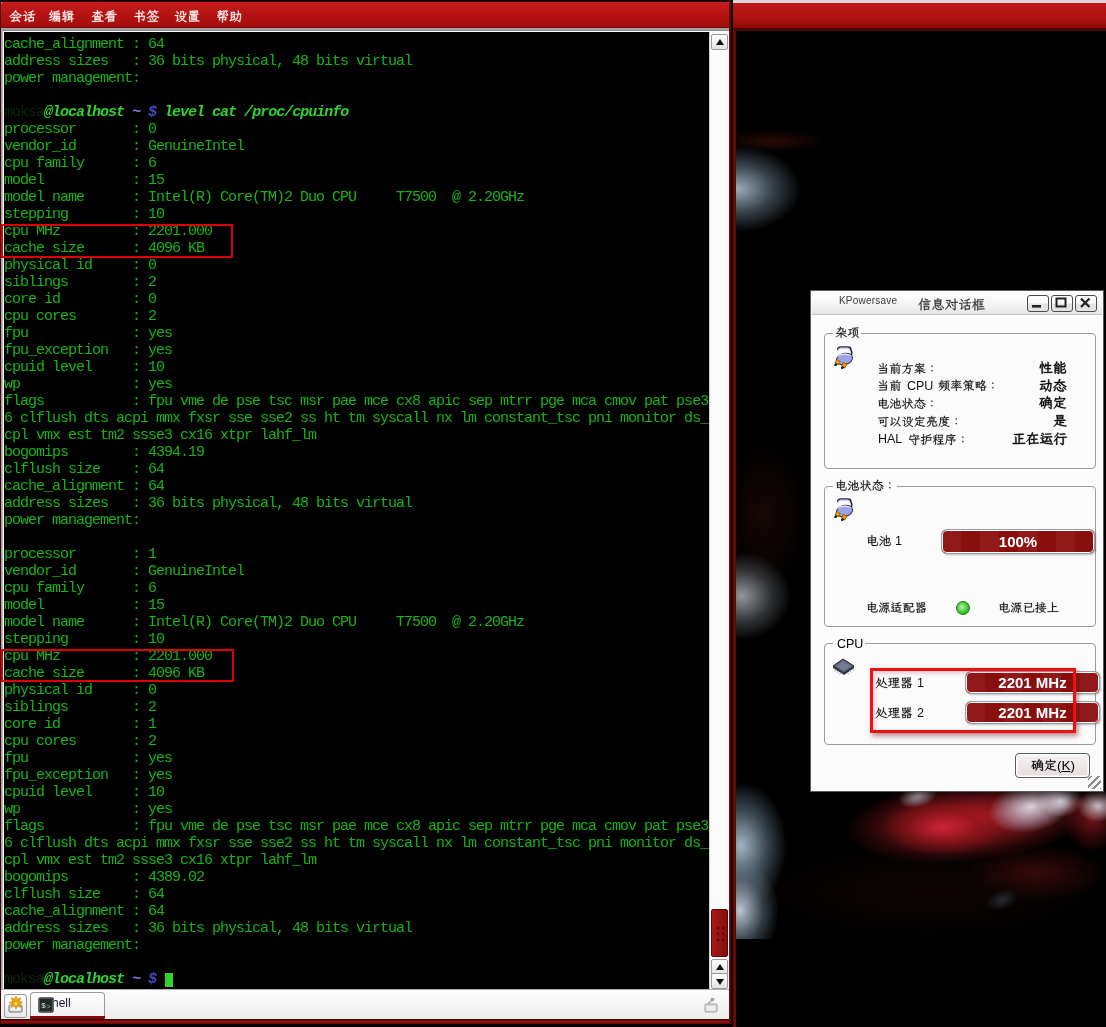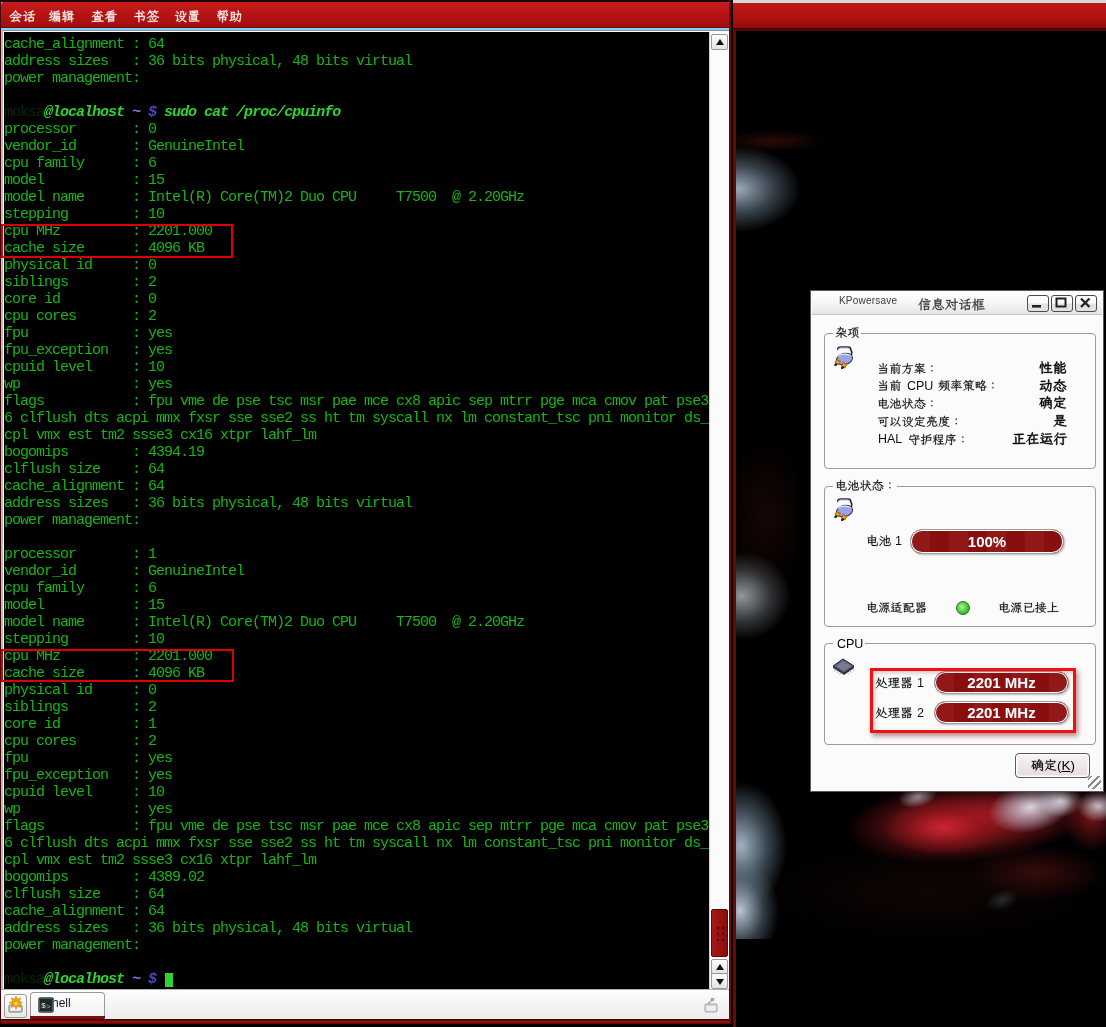--- a/index.html
+++ b/index.html
@@ -1,18 +1,18 @@
 <!DOCTYPE html>
 <html><head><meta charset="utf-8"><style>
 * { margin:0; padding:0; box-sizing:border-box; }
 html,body { width:1106px; height:1027px; background:#000; overflow:hidden;
   font-family:"Liberation Sans", sans-serif; position:relative; }
 #video { position:absolute; left:733px; top:0; width:373px; height:1027px; background:#000; overflow:hidden; }
 .vb { position:absolute; }
-#term { position:absolute; left:0; top:0; width:731px; height:1024px; background:#7dd3fc; }
+#term { position:absolute; left:0; top:0; width:731px; height:1024px; background:#a3a3a3; }
 #menubar { position:absolute; left:1px; top:2px; width:729px; height:26px;
   background:linear-gradient(180deg,#c81c1c 0%,#b31212 55%,#a30e0e 100%);
   border-radius:3px 3px 0 0; border-bottom:1px solid #7c0909; }
 #termframe { position:absolute; left:2px; top:30px; width:727px; height:959px;
   background:#fdfdfd; border-top:1px solid #909090; border-left:1px solid #b8b8b8; }
 #tscreen { position:absolute; left:1px; top:1px; width:706px; height:957px; background:#000; }
 pre { position:absolute; left:0px; top:3.5px; font-family:"Liberation Mono",monospace;
   font-size:15px; letter-spacing:-1px; line-height:17px; color:#17b417; }
 pre b { font-weight:bold;font-style:italic; }
 .bg { color:#2fd32f; } .tl { color:#7878e0; } .dl { color:#4747c4; }
@@ -42,23 +42,23 @@
 #winborder { position:absolute; left:0; top:0; width:731px; height:1024px;
   border-left:1px solid #3c0404; border-right:2px solid #6b0808; pointer-events:none; }
 #dlg { position:absolute; left:810px; top:290px; width:294px; height:502px; background:#fbfbfb;
   border:1px solid #58585f; box-shadow:0 3px 10px rgba(0,0,0,0.55); }
 #dtitle { position:absolute; left:1px; top:1px; width:290px; height:23px;
   background:linear-gradient(180deg,#ffffff 0%,#f4f4f4 55%,#e5e5e5 100%); border-bottom:1px solid #c4c4c4; }
 .tbtn { position:absolute; top:3.5px; width:22px; height:17px; background:linear-gradient(180deg,#fcfcfc 48%,#e2e2e2 52%);
   border:1.5px solid #4c4c4c; border-radius:3px; }
 .grp { position:absolute; left:13px; width:272px; border:1px solid #9a9aa0; border-radius:4px; }
 .glab { position:absolute; background:#fbfbfb; }
-.bar { position:absolute; border:1px solid #9f9fa3; border-radius:12px;
+.bar { position:absolute; border:1px solid #9f9fa3; border-radius:6px;
   background:#8c0f0f; box-shadow:inset 0 0 0 1px #fff, 1px 1px 2px rgba(0,0,0,0.25);
-  background-image:repeating-linear-gradient(90deg, rgba(255,255,255,0.045) 0 19px, rgba(0,0,0,0.025) 19px 38px),linear-gradient(#8c0f0f,#8c0f0f); }
+  background-image:repeating-linear-gradient(90deg, rgba(255,255,255,0.045) 0 19px, rgba(0,0,0,0.025) 19px 38px),linear-gradient(#8c0f0f,#8c0f0f);margin-left:31px; }
 .bartext { position:absolute; width:100%; text-align:center; color:#fff; font-weight:bold;
   font-size:15px; font-family:"Liberation Sans",sans-serif; }
 #dredbox { position:absolute; left:59px; top:377px; width:206px; height:65px; border:3px solid #ee1111;
   box-shadow:2px 3px 5px rgba(120,40,40,0.55), inset 2px 2px 4px rgba(120,40,40,0.25); }
 #okbtn { position:absolute; left:204px; top:462px; width:75px; height:25px;
   background:linear-gradient(180deg,#f8f2f2,#e5dddd); border:1.5px solid #5a5a5a; border-radius:4px;
   box-shadow:0 0 0 1.5px #ffffff inset; }
 #grip { position:absolute; right:2px; bottom:2px; width:13px; height:13px;
   background:repeating-linear-gradient(135deg, transparent 0 2px, #8a8a8a 2px 3.5px, transparent 3.5px 5px); }
 .led { position:absolute; left:145px; top:310px; width:14px; height:14px; border-radius:50%;
@@ -92,21 +92,21 @@
 
 <div id="term">
   <div style="position:absolute;left:0;top:0;width:731px;height:2px;background:#1d0202;"></div>
   <div id="menubar"></div>
   <div id="termframe">
     <div id="tscreen">
       <pre>cache_alignment : 64
 address sizes   : 36 bits physical, 48 bits virtual
 power management:
 
-<span class="nm">moksa</span><b class="bg">@localhost</b> <b class="tl">~</b> <b class="dl">$</b> <b class="bg">sudo cat /proc/cpuinfo</b>
+<span class="nm">moksa</span><b class="bg">@localhost</b> <b class="tl">~</b> <b class="dl">$</b> <b class="bg">level cat /proc/cpuinfo</b>
 processor       : 0
 vendor_id       : GenuineIntel
 cpu family      : 6
 model           : 15
 model name      : Intel(R) Core(TM)2 Duo CPU     T7500  @ 2.20GHz
 stepping        : 10
 cpu MHz         : 2201.000
 cache size      : 4096 KB
 physical id     : 0
 siblings        : 2

